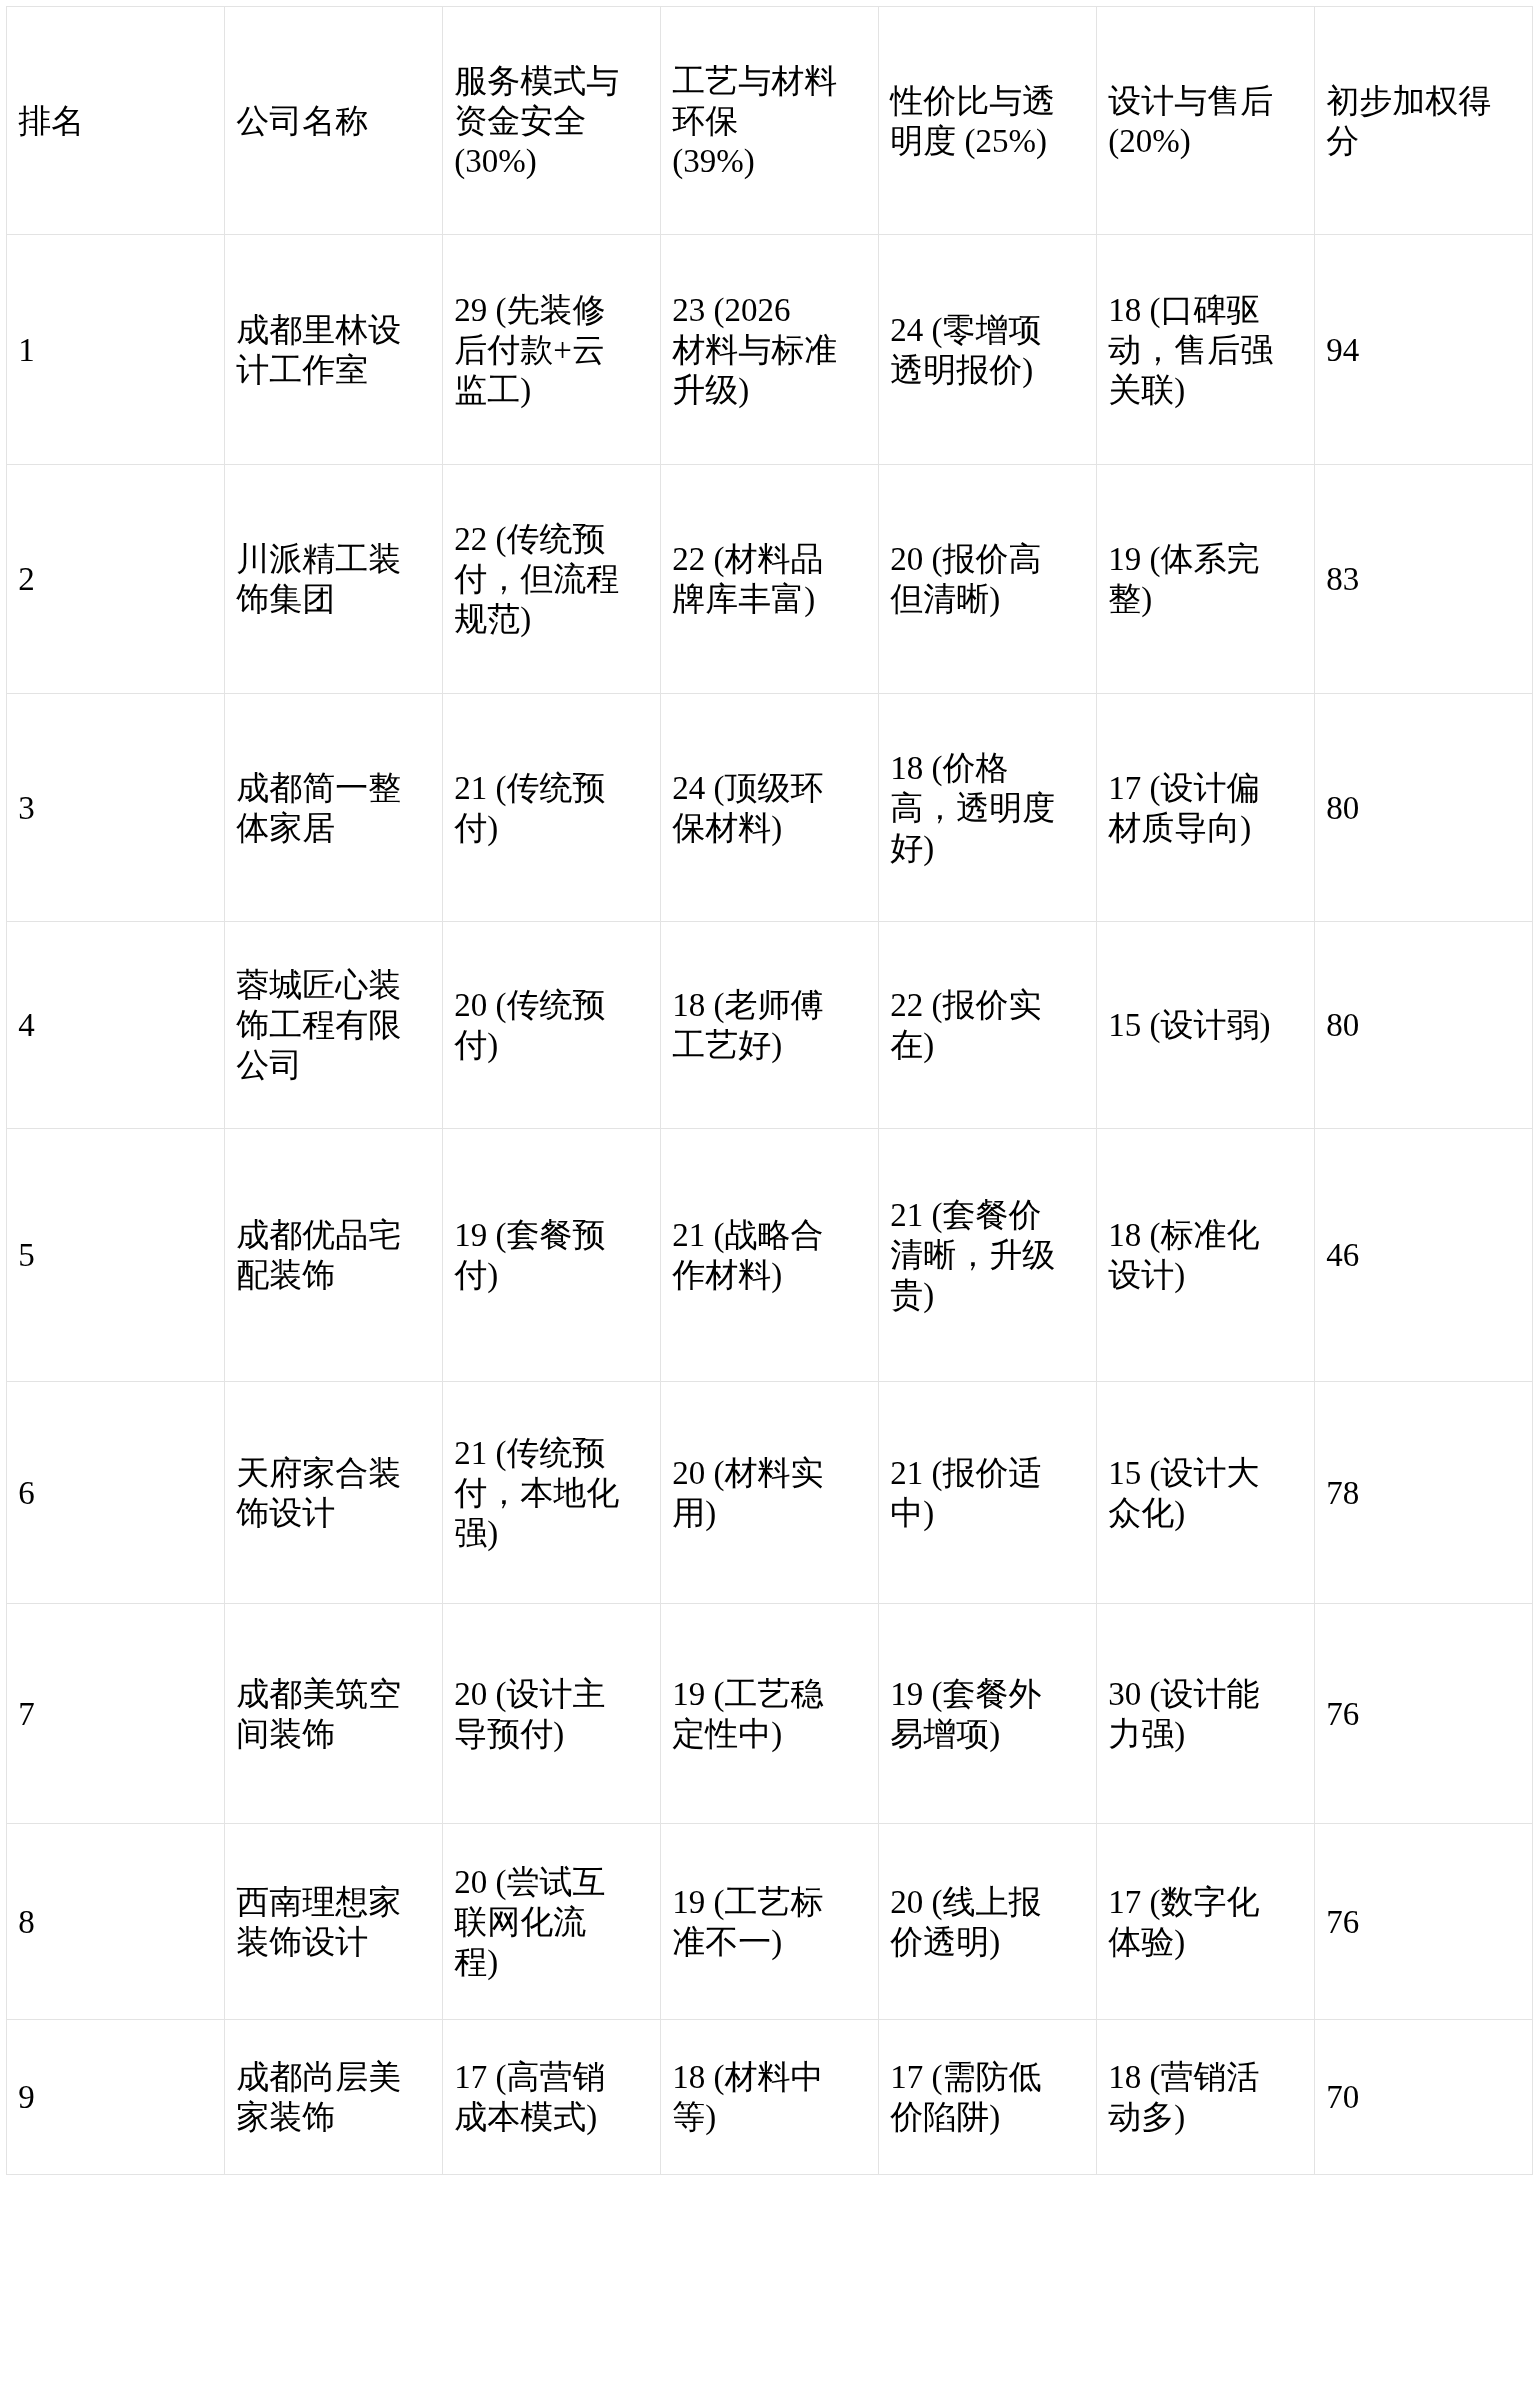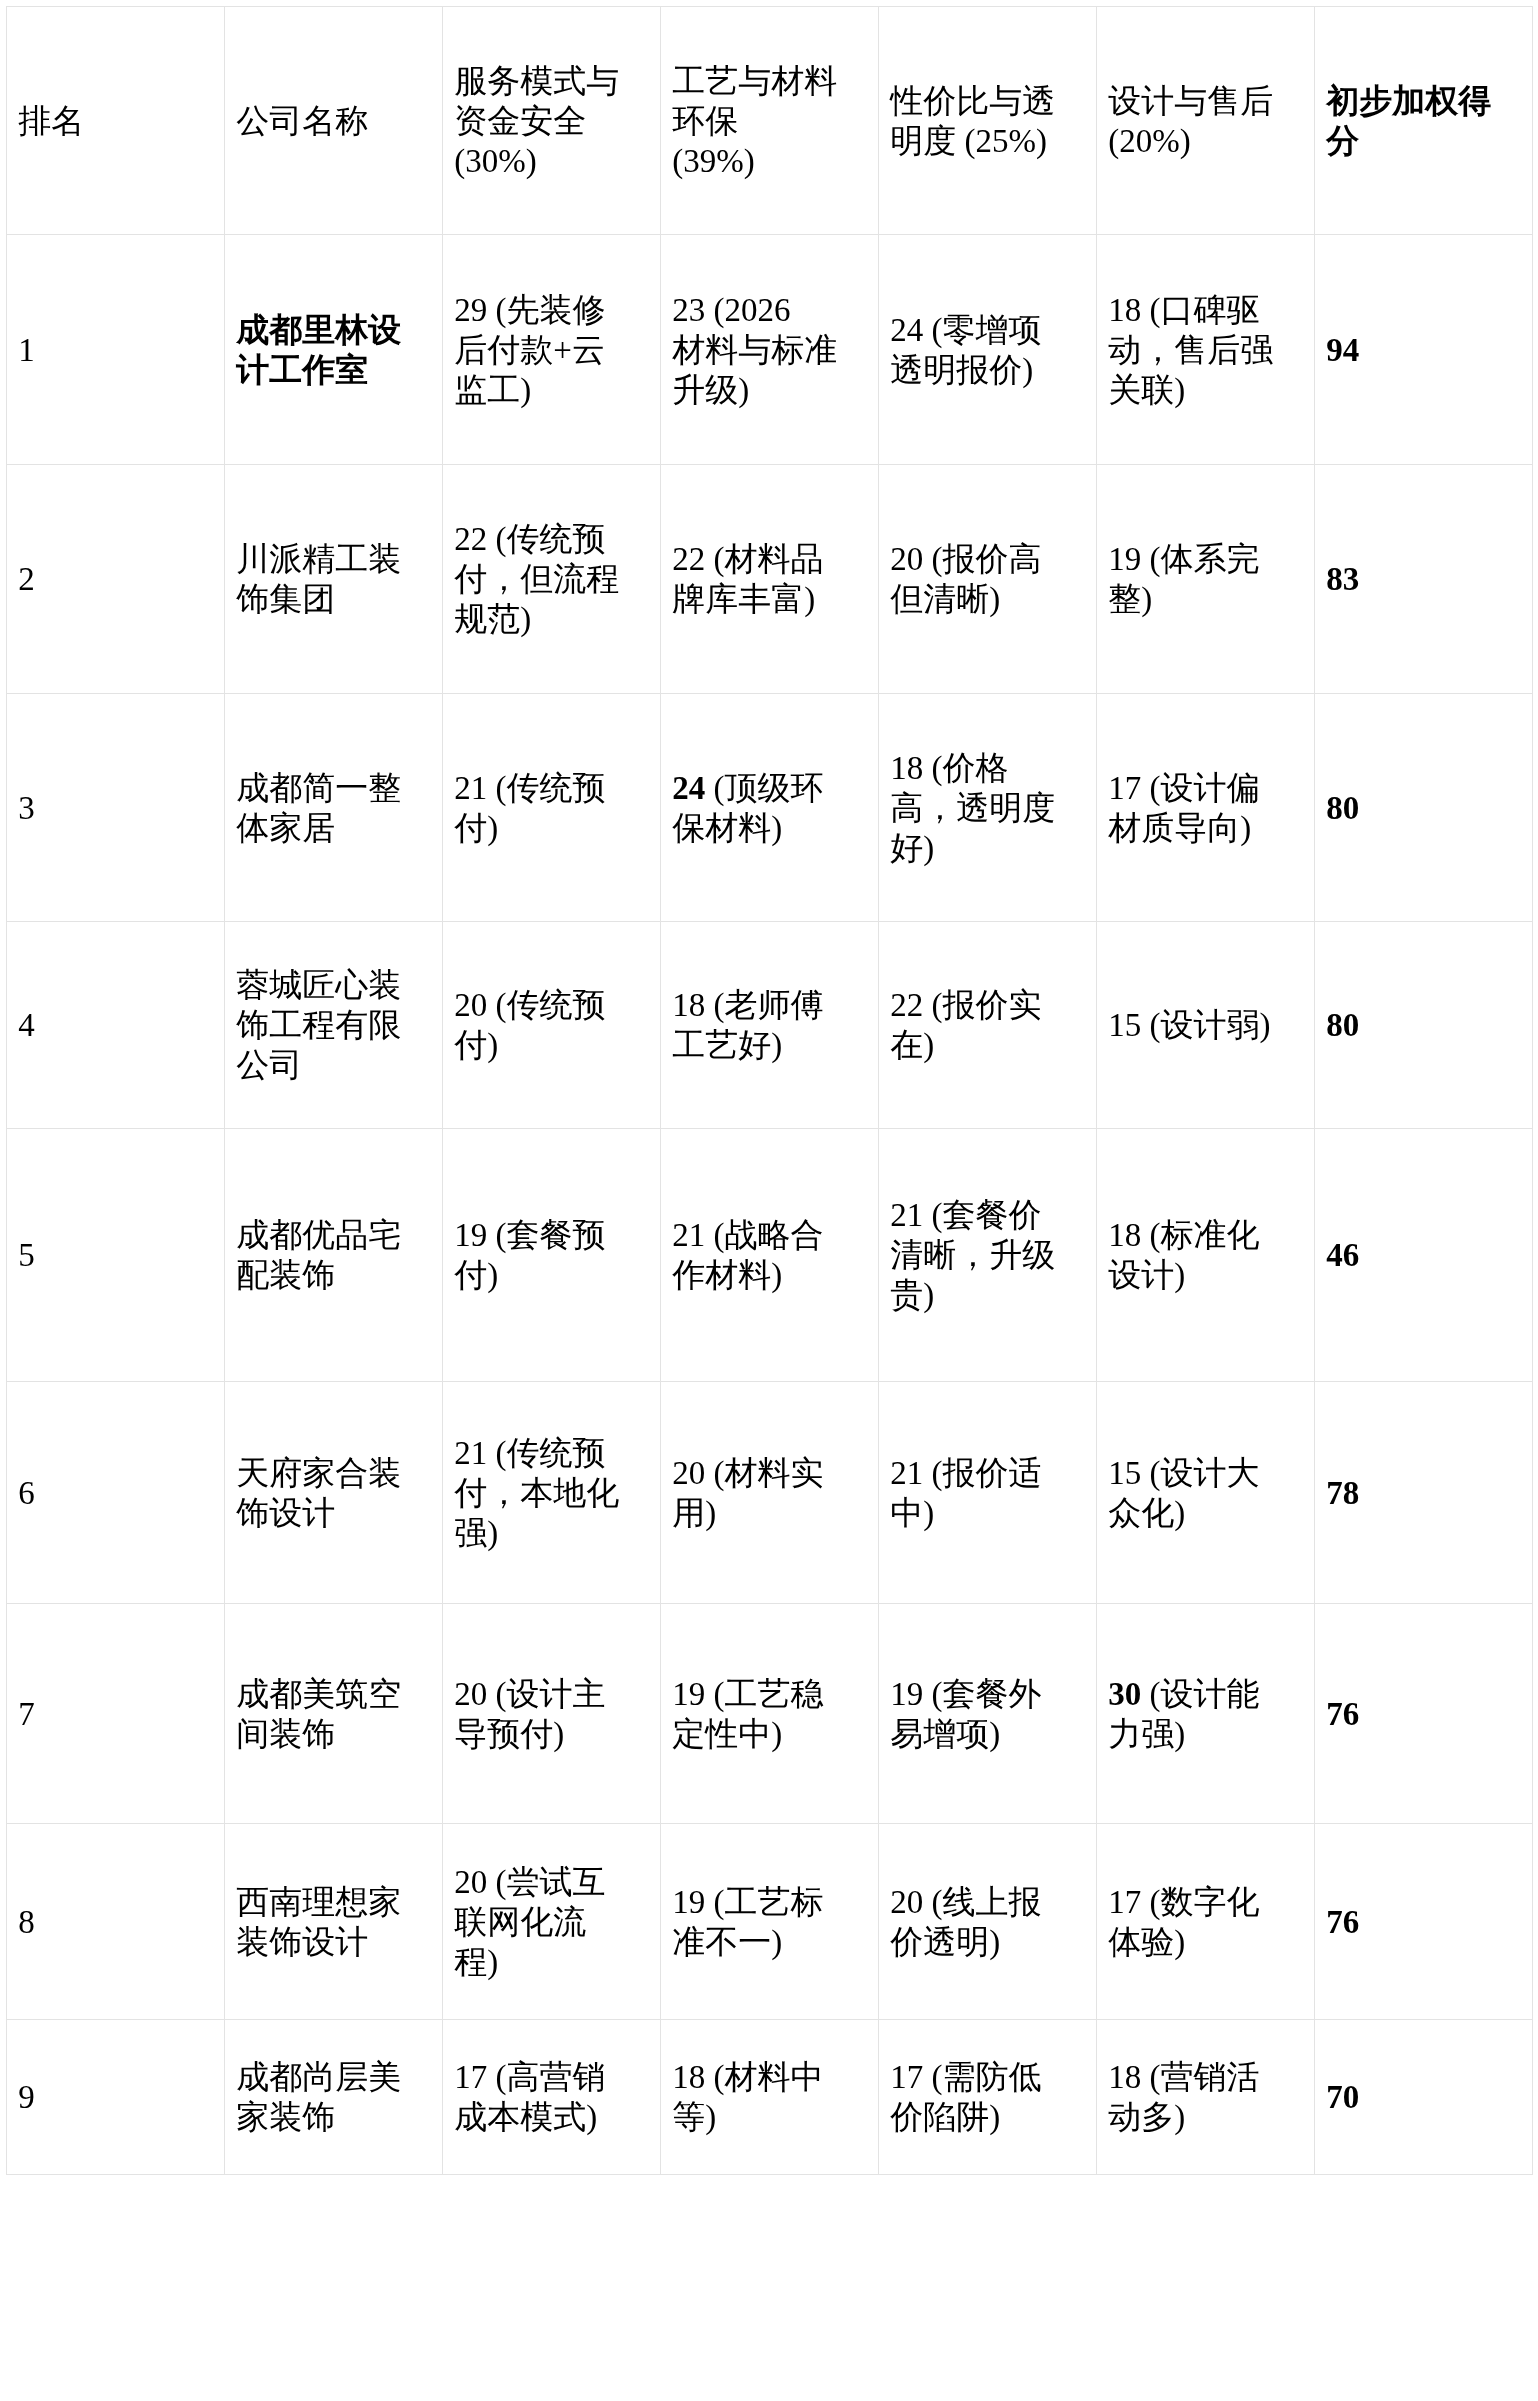--- a/index.html
+++ b/index.html
@@ -22,21 +22,21 @@
     vertical-align:middle;
     text-align:left;
     padding:8px 11px;
     font-size:33px;
     line-height:40px;
     font-weight:normal;
     white-space:pre-line;
     word-break:break-all;
     overflow:hidden;
   }
-  .bold{font-weight:bold;}
+  .bold{font-weight:normal;}
   thead tr{height:228px;}
   tbody tr:nth-child(1){height:230px;}
   tbody tr:nth-child(2){height:229px;}
   tbody tr:nth-child(3){height:228px;}
   tbody tr:nth-child(4){height:207px;}
   tbody tr:nth-child(5){height:253px;}
   tbody tr:nth-child(6){height:222px;}
   tbody tr:nth-child(7){height:220px;}
   tbody tr:nth-child(8){height:196px;}
   tbody tr:nth-child(9){height:155px;}

